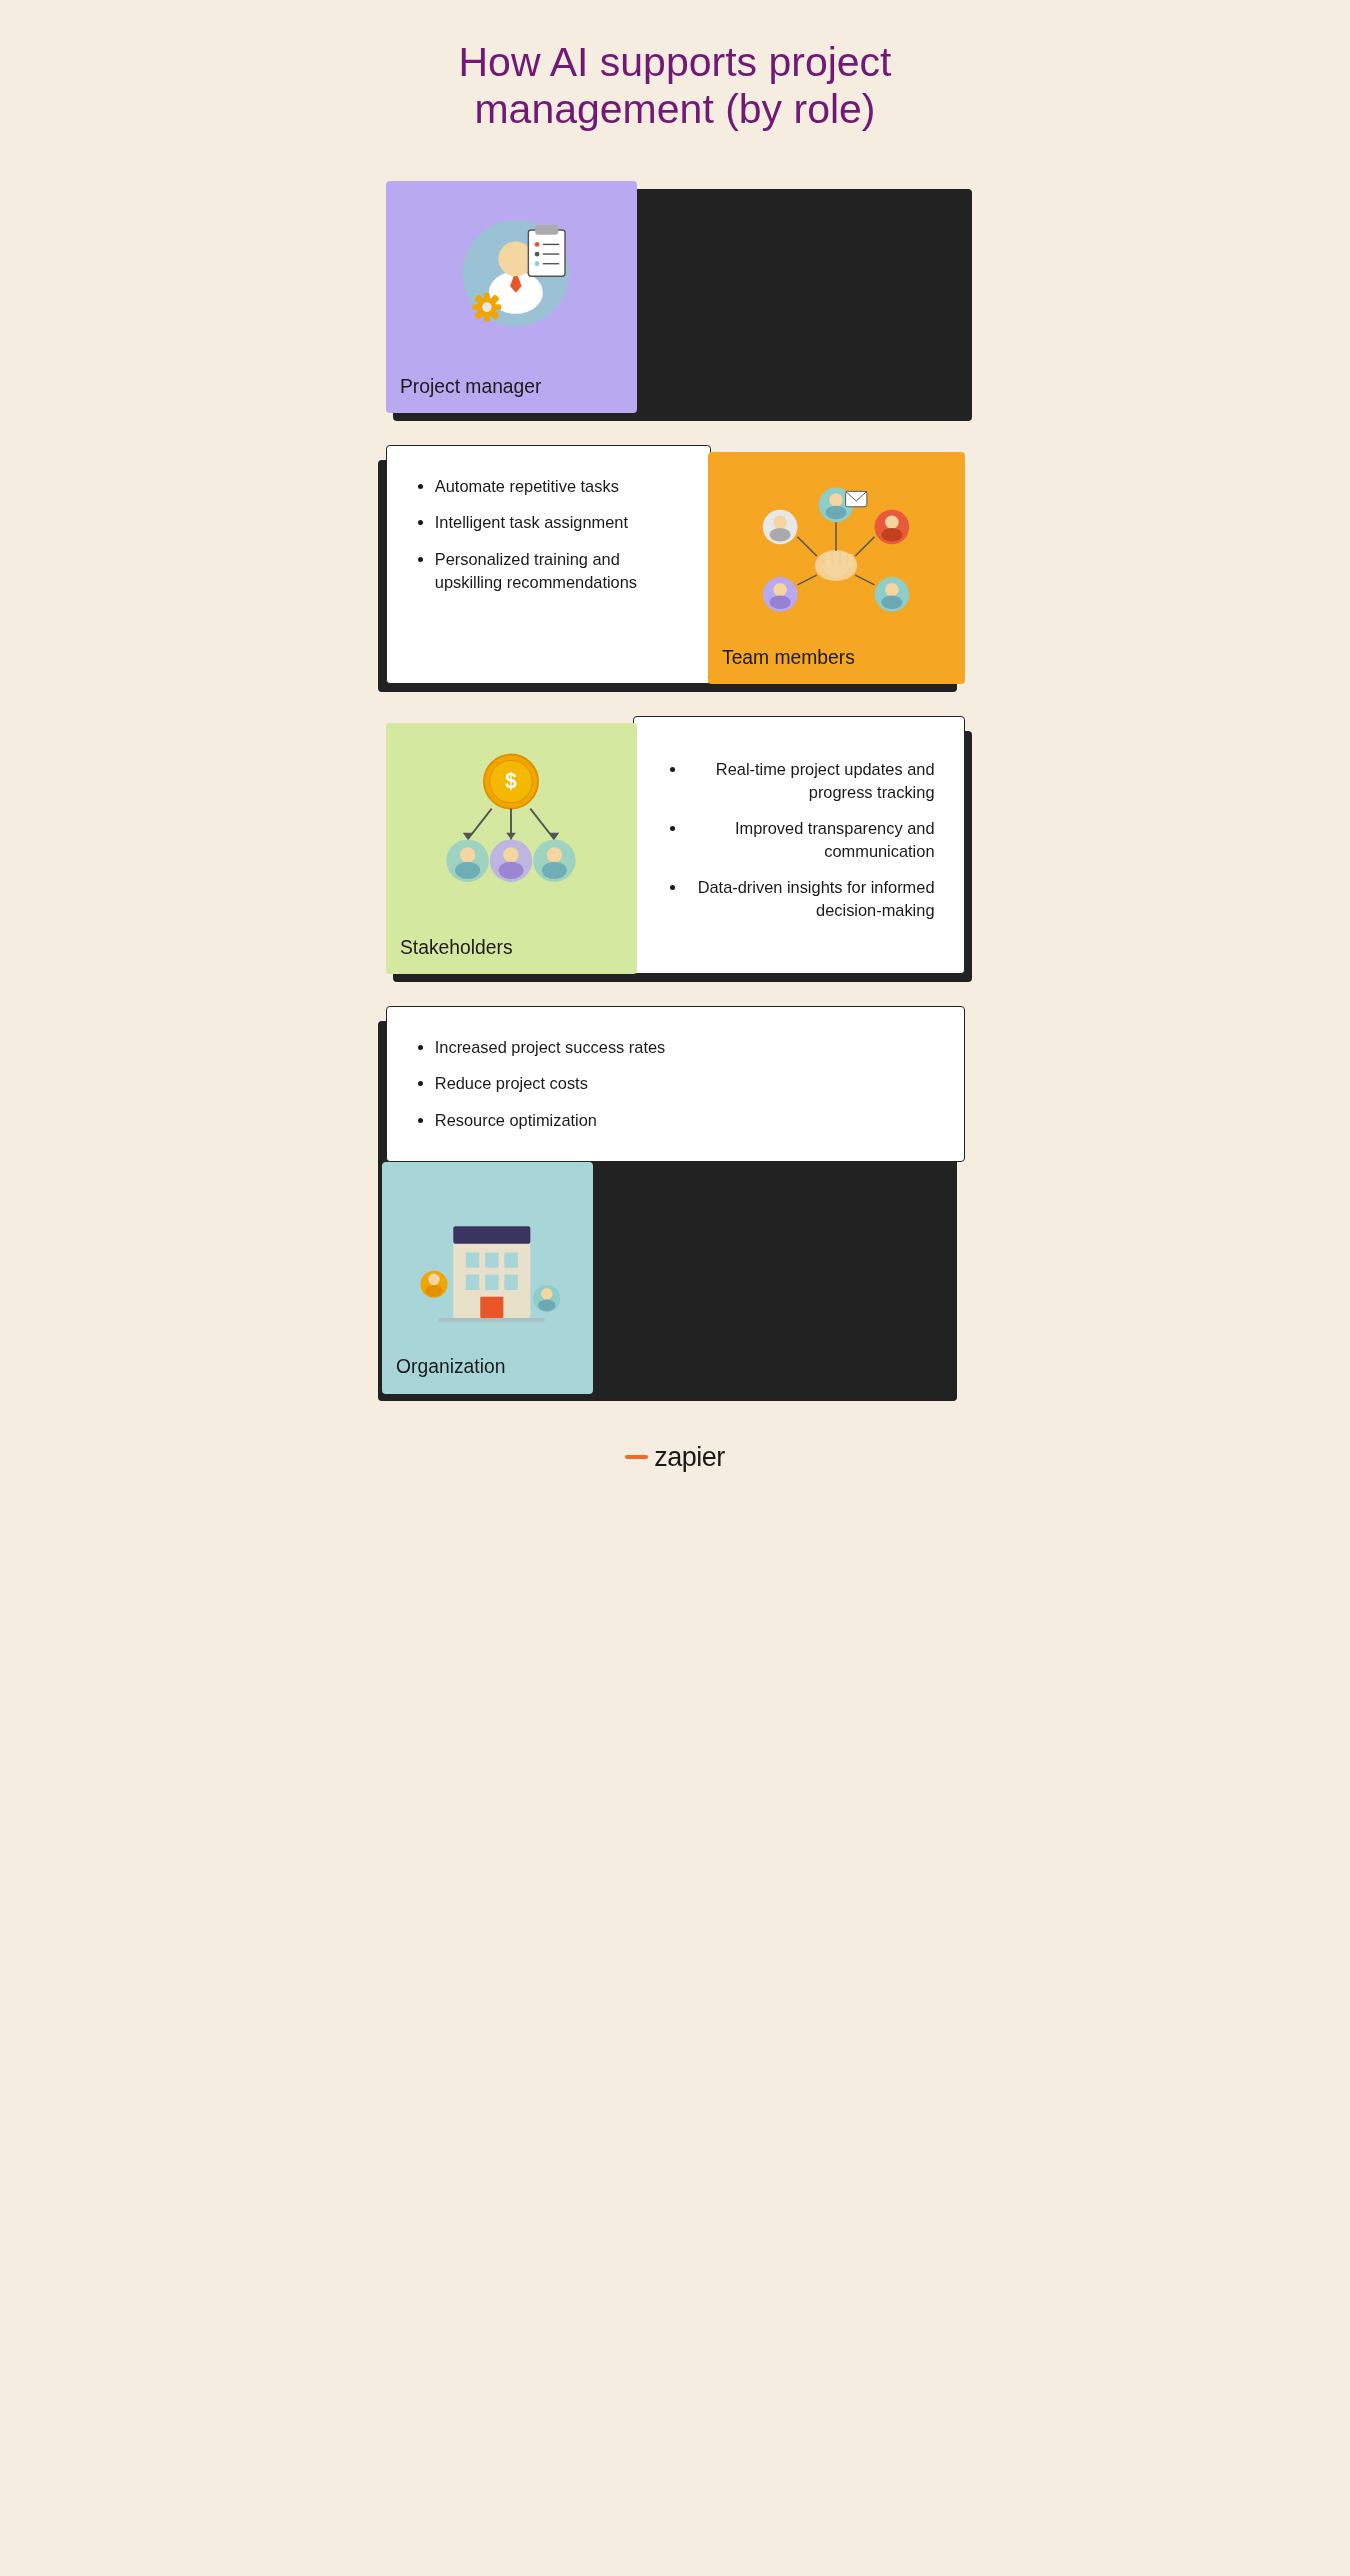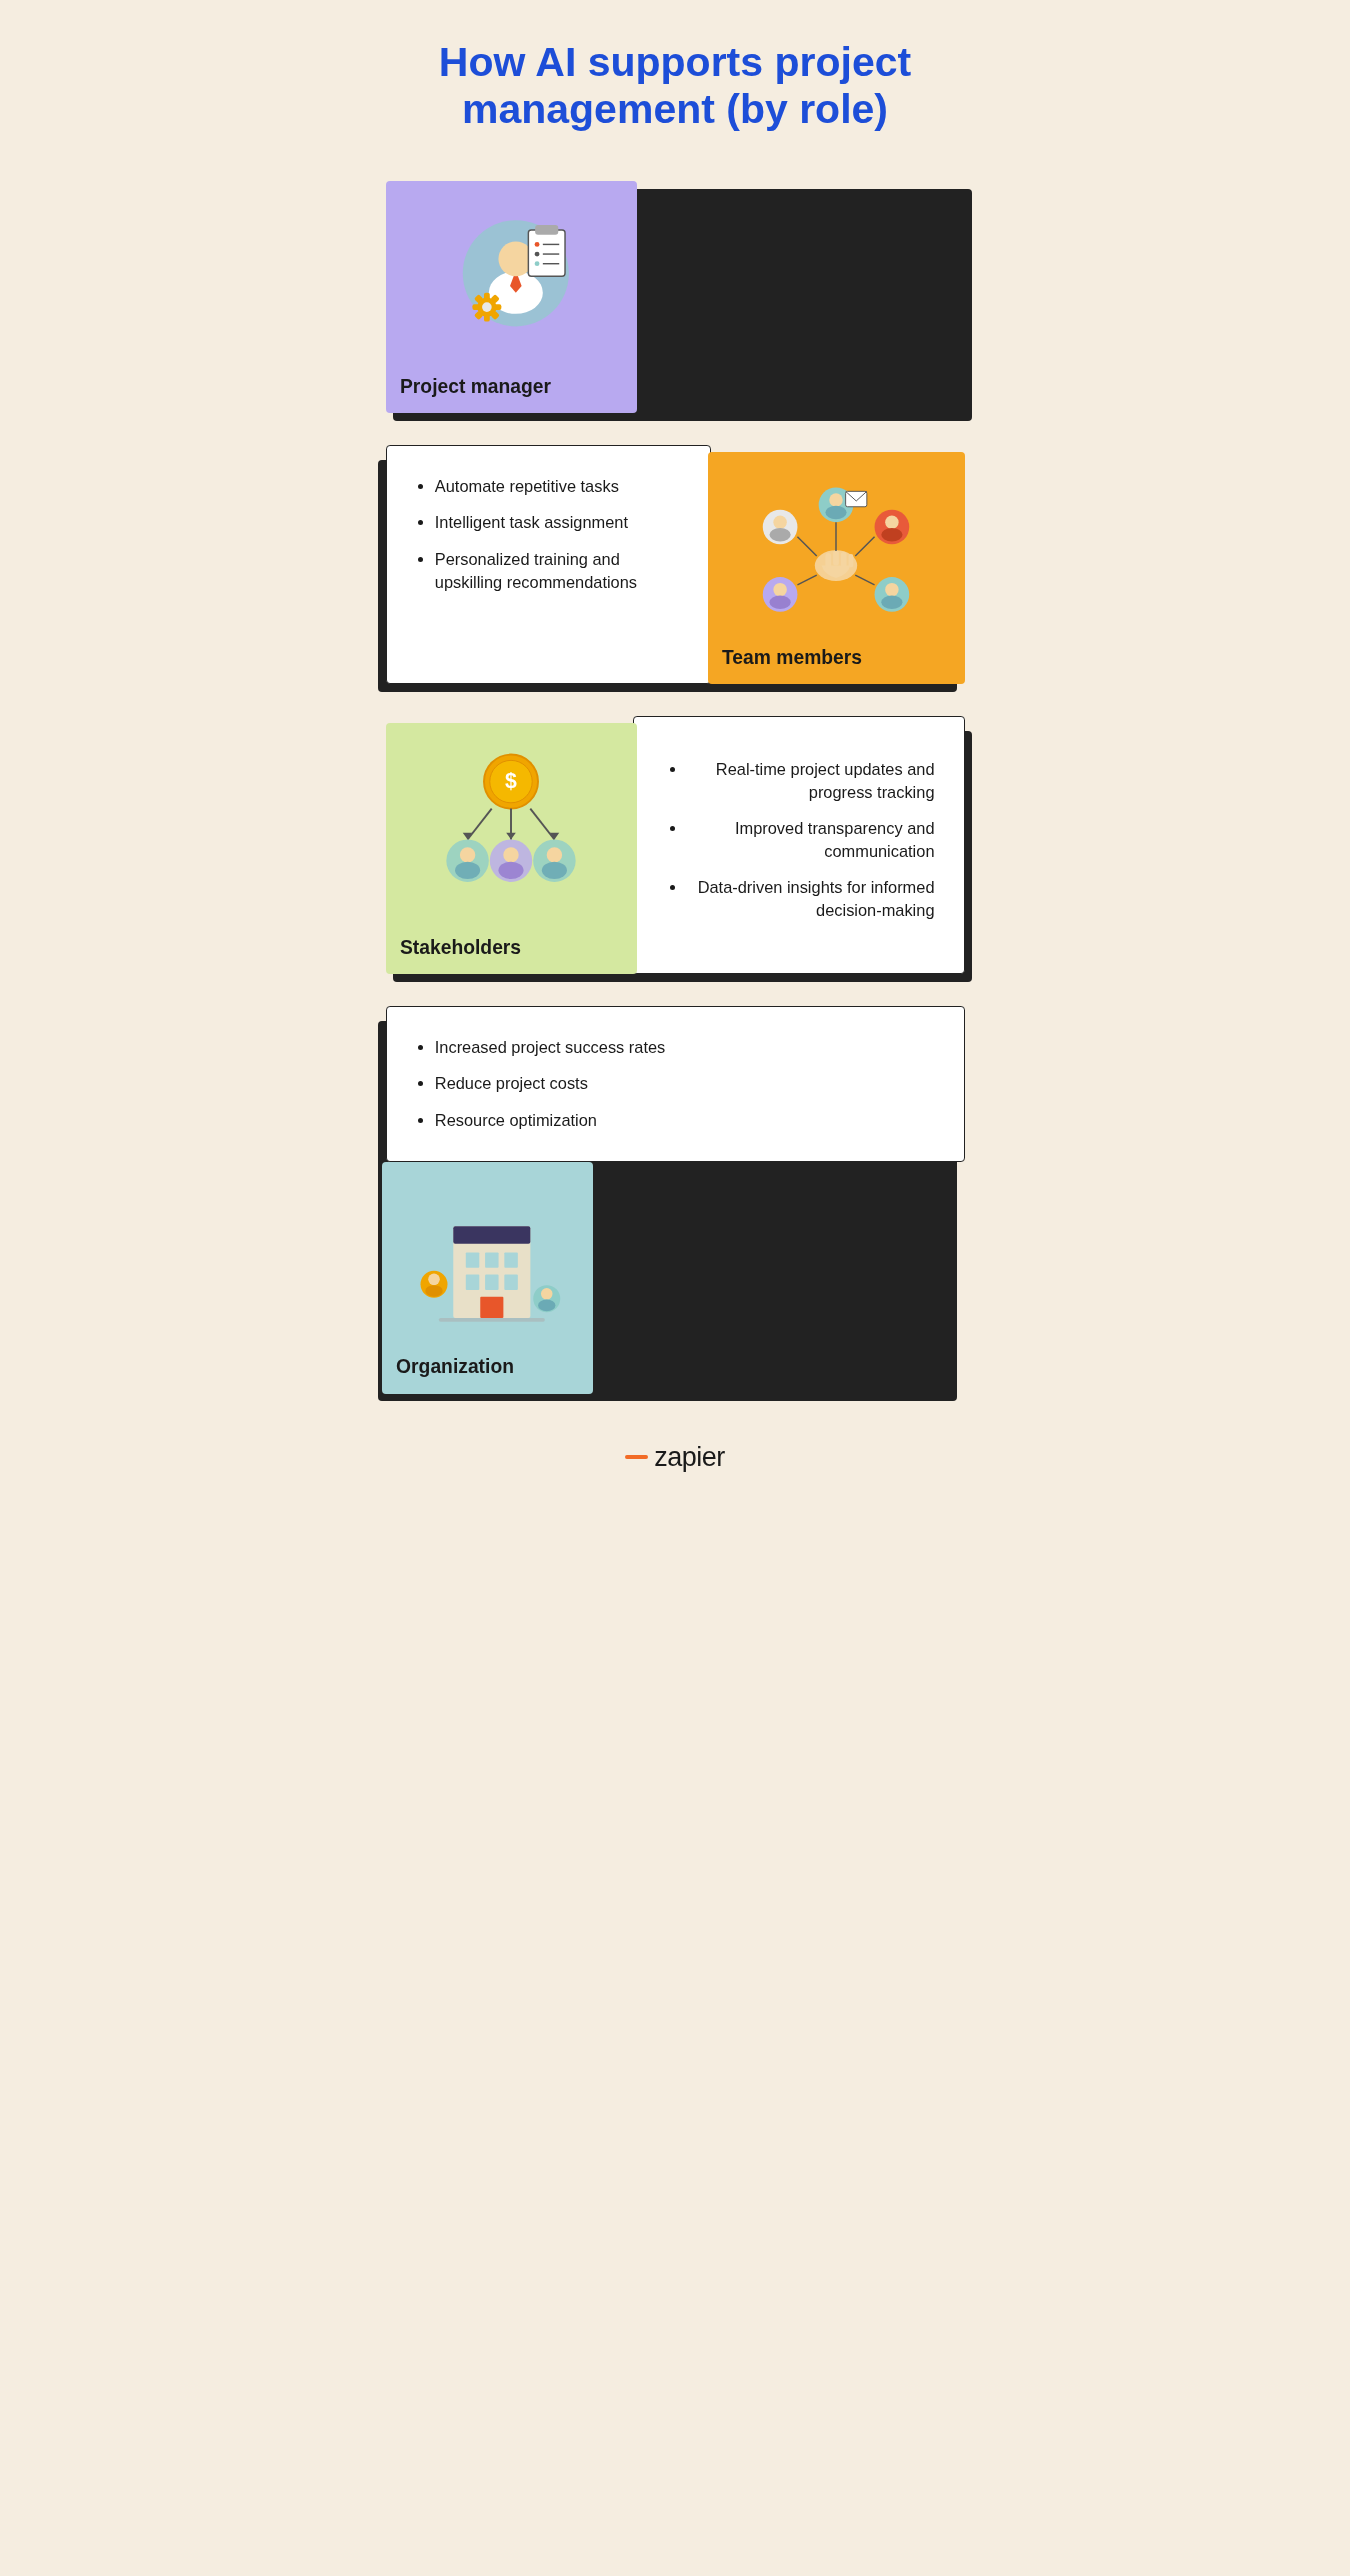--- a/index.html
+++ b/index.html
@@ -6,22 +6,22 @@
     body {
       background-color: #f5ede0;
       font-family: 'Arial', sans-serif;
       width: 675px;
       margin: 0 auto;
       padding: 39px 48px 58px;
     }
 
     .main-title {
       font-size: 41px;
-      font-weight: 700;
-      color: #1d4ed8;
+      font-weight: 400;
+      color: #701a75;
       text-align: center;
       line-height: 1.15;
       margin-bottom: 48px;
     }
 
     .card-section {
       margin-bottom: 39px;
       position: relative;
     }
 
@@ -158,21 +158,21 @@
       display: flex;
       flex-direction: column;
       align-items: center;
       justify-content: space-between;
       padding: 19.3px 14.5px 11.6px;
       margin-left: -3.9px;
     }
 
     .role-label {
       font-size: 19.3px;
-      font-weight: 700;
+      font-weight: 400;
       color: #1a1a1a;
       align-self: flex-start;
       padding: 3.9px 0;
     }
 
     .bullet-list {
       list-style: disc;
       padding-left: 19.3px;
     }
 

